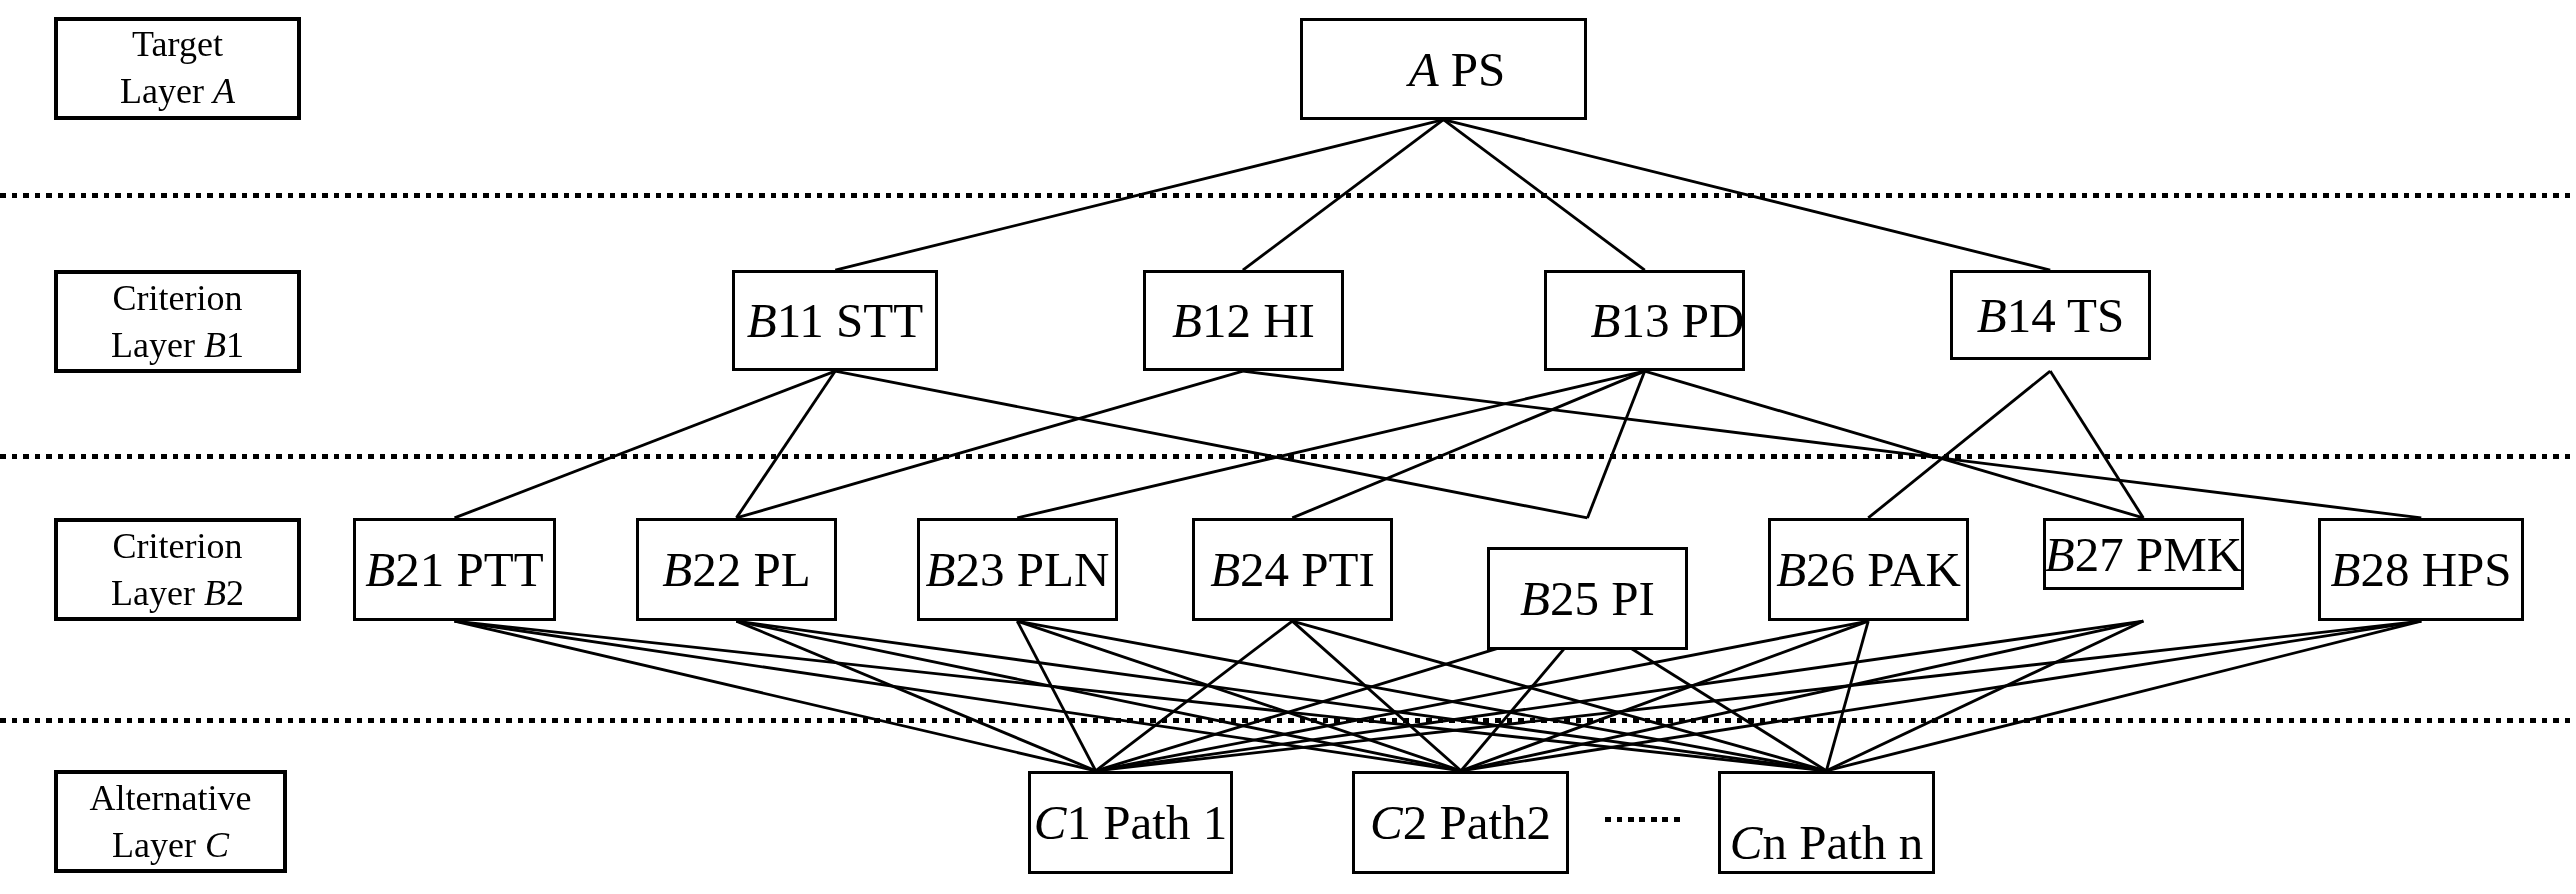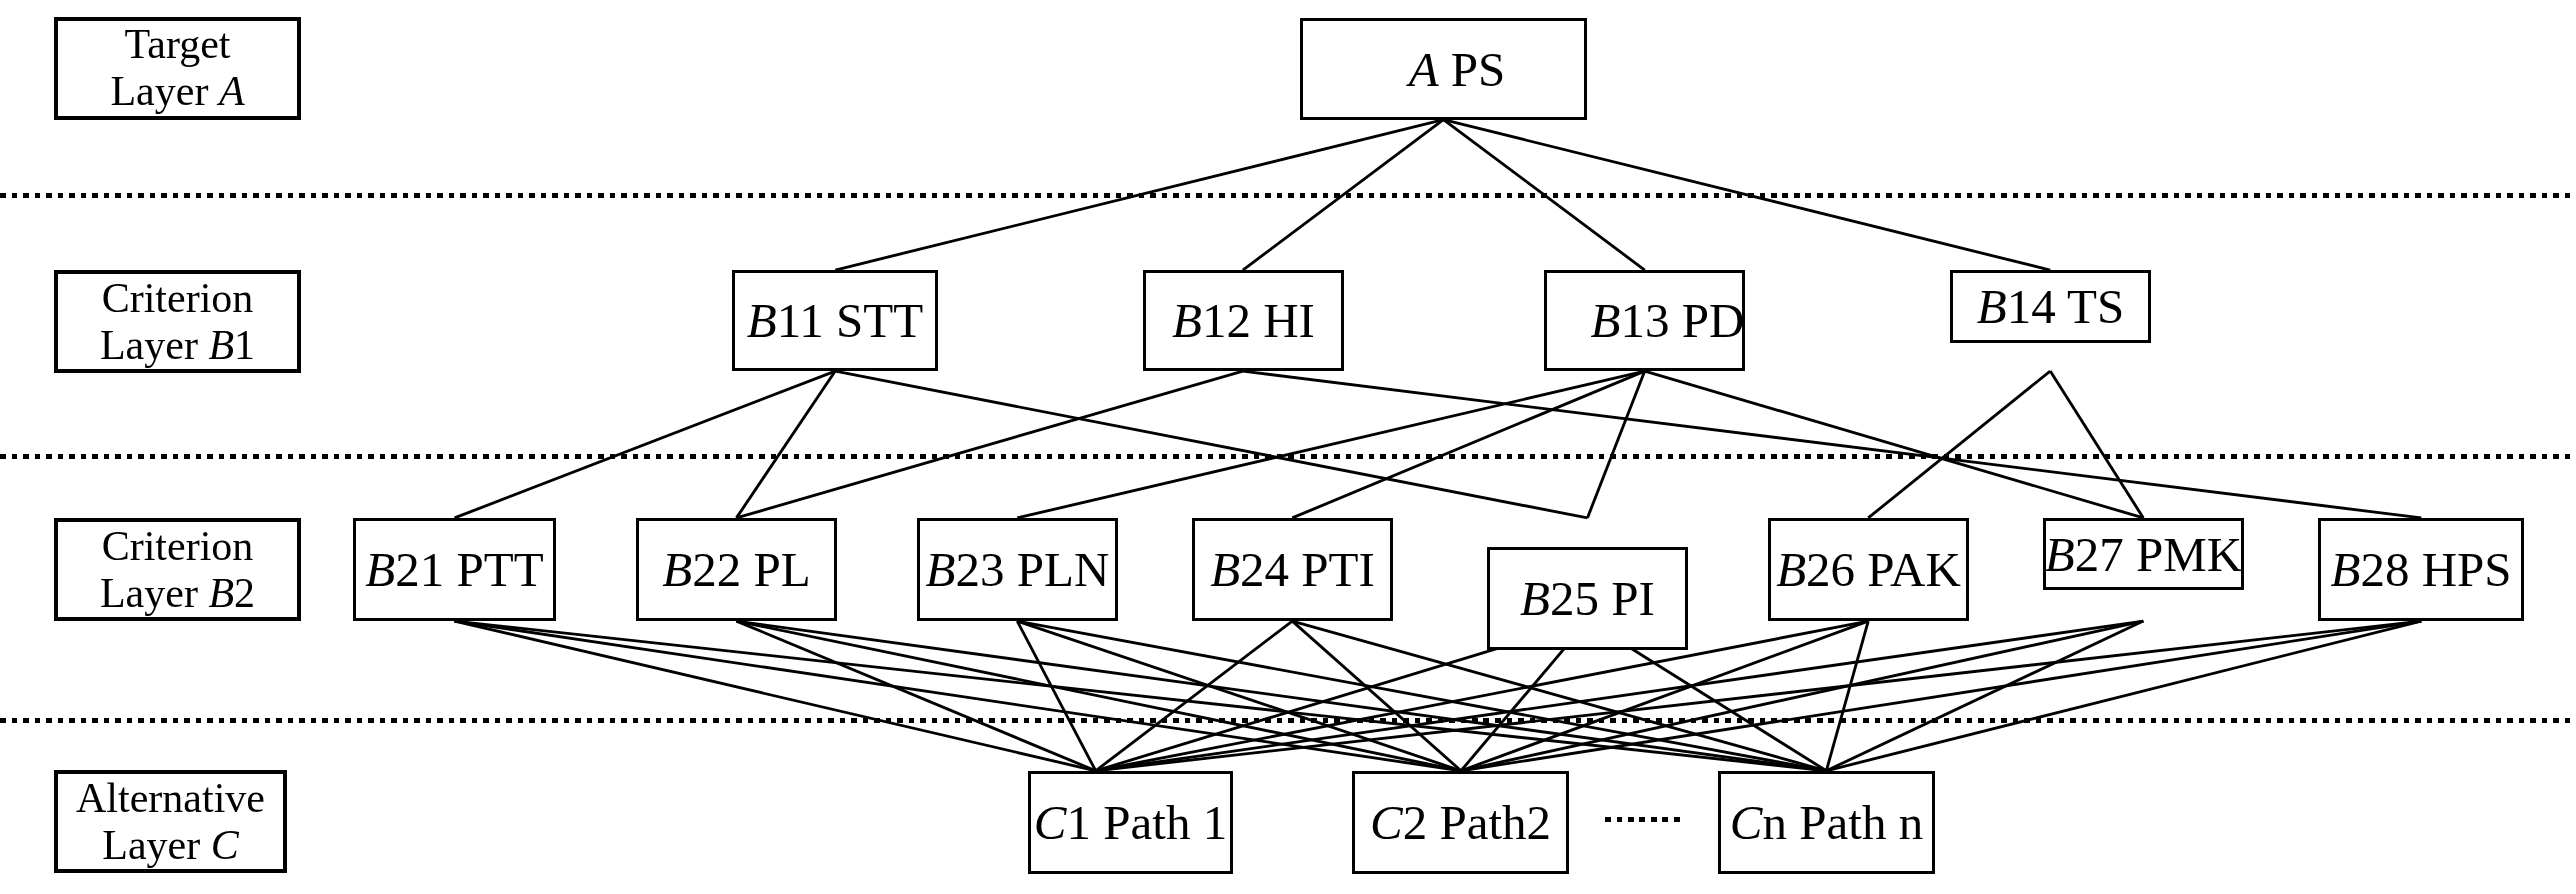--- a/index.html
+++ b/index.html
@@ -11,21 +11,21 @@
   .dotline{
     position:absolute;left:0;width:2576px;height:5px;z-index:0;
     background:repeating-linear-gradient(90deg,#000 0 5.7px,transparent 5.7px 11.5px);
   }
   .node{
     position:absolute;background:#ffffff;border:3.6px solid #000;box-sizing:border-box;
     display:flex;align-items:center;justify-content:center;
     white-space:nowrap;font-size:49px;z-index:2;text-align:center;
   }
   .node i{font-style:italic;}
-  .lbl{border-width:4.3px;flex-direction:column;font-size:42px;line-height:47px;}
+  .lbl{border-width:4.3px;flex-direction:column;font-size:36px;line-height:47px;}
   .lline{display:block;}
   .minidots{
     position:absolute;height:5px;z-index:2;
     background:repeating-linear-gradient(90deg,#000 0 5.7px,transparent 5.7px 11.5px);
   }
 </style>
 </head>
 <body>
 
 <div class="scene">
@@ -99,21 +99,21 @@
 
   <div class="node" style="left: 732px; top: 270px; width: 206px; height: 101px;">
       <span><i>B</i><span>11 STT</span></span>
     </div>
   <div class="node" style="left: 1143px; top: 270px; width: 201px; height: 101px;">
       <span><i>B</i><span>12 HI</span></span>
     </div>
   <div class="node" style="left: 1544px; top: 270px; width: 201px; height: 101px; padding-left: 46px;">
       <span><i>B</i><span>13 PD</span></span>
     </div>
-  <div class="node" style="left: 1950px; top: 270px; width: 201px; height: 73px;">
+  <div class="node" style="left: 1950px; top: 270px; width: 201px; height: 90px;">
       <span><i>B</i><span>14 TS</span></span>
     </div>
 
   <div class="node" style="left: 353px; top: 518px; width: 203px; height: 103px;">
       <span><i>B</i><span>21 PTT</span></span>
     </div>
   <div class="node" style="left: 636px; top: 518px; width: 201px; height: 103px;">
       <span><i>B</i><span>22 PL</span></span>
     </div>
   <div class="node" style="left: 917px; top: 518px; width: 201px; height: 103px;">
@@ -134,20 +134,20 @@
   <div class="node" style="left: 2318px; top: 518px; width: 206px; height: 103px;">
       <span><i>B</i><span>28 HPS</span></span>
     </div>
 
   <div class="node" style="left: 1028px; top: 771px; width: 205px; height: 103px;">
       <span><i>C</i><span>1 Path 1</span></span>
     </div>
   <div class="node" style="left: 1352px; top: 771px; width: 217px; height: 103px; align-items: center;">
       <span><i>C</i><span>2 Path2</span></span>
     </div>
-  <div class="node" style="left: 1718px; top: 771px; width: 217px; height: 103px;">
+  <div class="node" style="left: 1718px; top: 771px; width: 217px; height: 103px; align-items: flex-end;">
       <span><i>C</i><span>n Path n</span></span>
     </div>
 
   <div class="minidots" style="left:1605px;top:817px;width:75px"></div>
 
 </div>
 
 
 </body></html>

